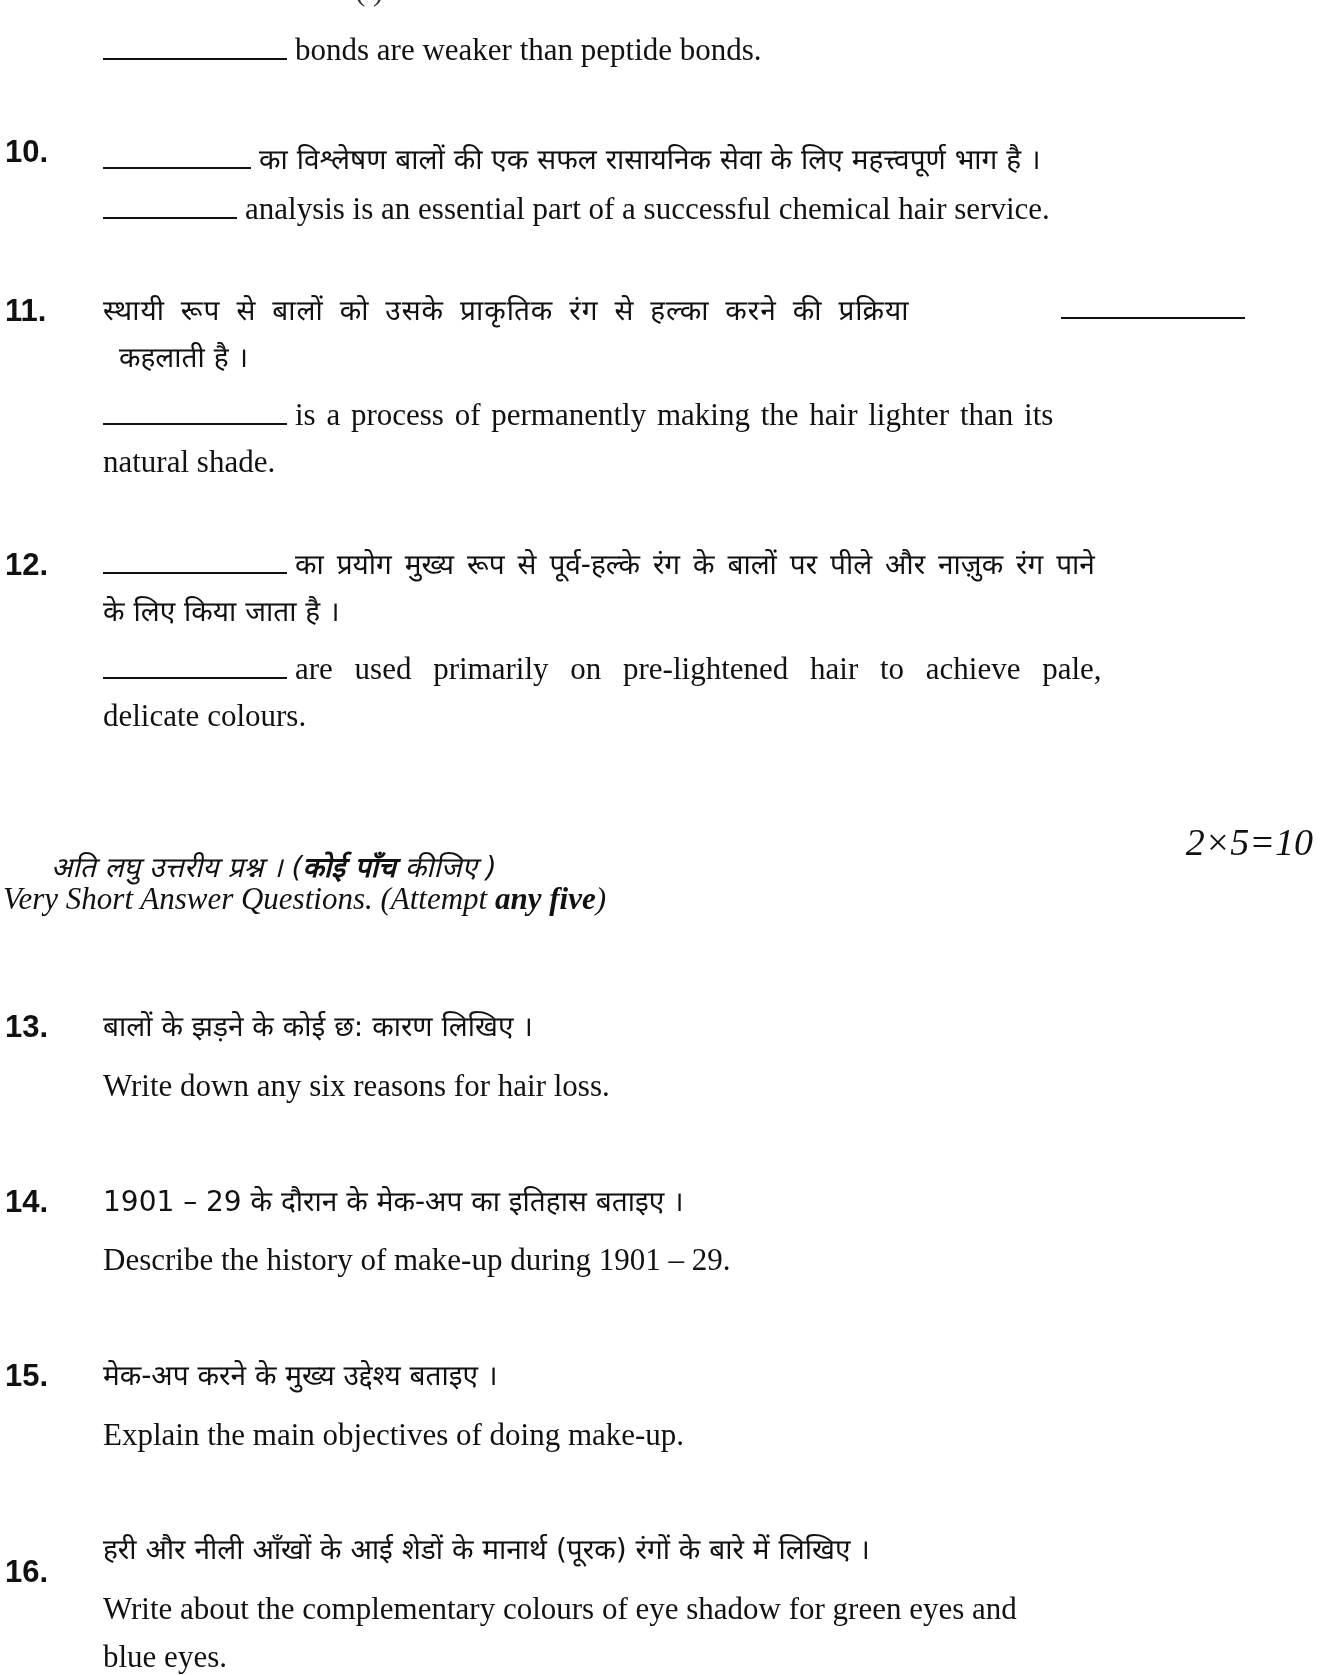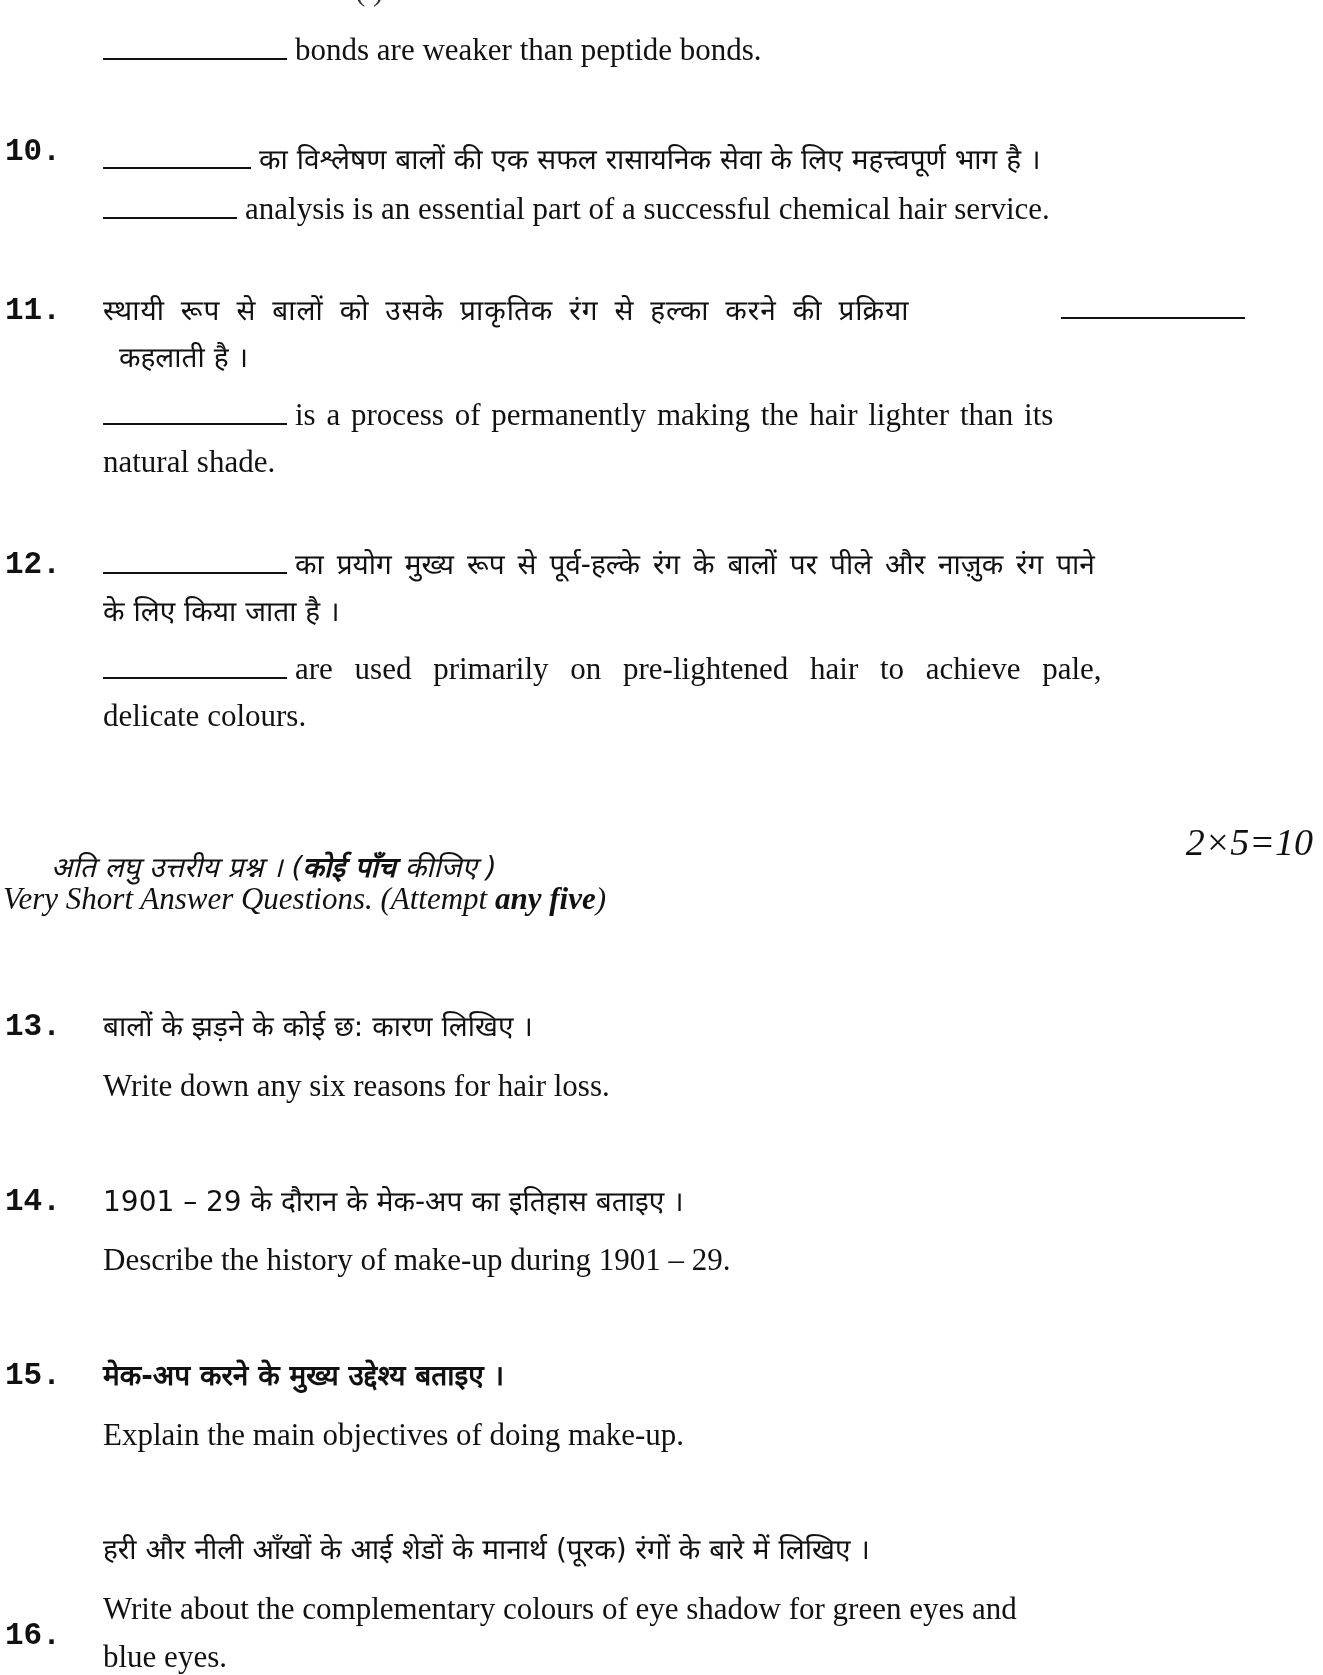--- a/index.html
+++ b/index.html
@@ -10,21 +10,21 @@
   }
   .page { position: absolute; left: 0; top: 0; width: 1323px; height: 1249px; }
   .line {
     position: absolute; white-space: nowrap;
     font-family: "Liberation Serif", "DejaVu Serif", serif;
     font-size: 31px; line-height: 40px;
   }
   .hi { font-family: "DejaVu Sans", "Liberation Sans", sans-serif; font-size: 28px; }
   .qnum {
     position: absolute; left: 5px;
-    font-family: Liberation Mono, monospace;
+    font-family: Liberation Sans, sans-serif;
     font-weight: bold; font-size: 31px; line-height: 40px;
   }
   .blank {
     display: inline-block; border-bottom: 2px solid #111;
     height: 26px; vertical-align: baseline; margin-right: 8px;
   }
   .sec-hi {
     position: absolute; left: 5px; top: 848px;
     font-family: "DejaVu Sans", "Liberation Sans", sans-serif;
     font-style: italic; font-size: 28px; line-height: 40px; white-space: nowrap; margin-left: 46px;
@@ -96,21 +96,21 @@
 
   <div class="qnum" style="top:1007px;">13.</div>
   <div class="line hi" style="left:103px; top:1007px;">बालों के झड़ने के कोई छ: कारण लिखिए ।</div>
   <div class="line" style="left:103px; top:1066px;">Write down any six reasons for hair loss.</div>
 
   <div class="qnum" style="top:1182px;">14.</div>
   <div class="line hi" style="left:103px; top:1182px;">1901 – 29 के दौरान के मेक-अप का इतिहास बताइए ।</div>
   <div class="line" style="left:103px; top:1240px;">Describe the history of make-up during 1901 – 29.</div>
 
   <div class="qnum" style="top:1356px;">15.</div>
-  <div class="line hi" style="left:103px; top:1356px;font-weight:bold;">मेक-अप करने के मुख्य उद्देश्य बताइए ।</div>
+  <div class="line hi" style="left:103px; top:1356px;">मेक-अप करने के मुख्य उद्देश्य बताइए ।</div>
   <div class="line" style="left:103px; top:1415px;">Explain the main objectives of doing make-up.</div>
 
-  <div class="qnum" style="top:1616px;">16.</div>
+  <div class="qnum" style="top:1552px;">16.</div>
   <div class="line hi" style="left:103px; top:1530px;">हरी और नीली आँखों के आई शेडों के मानार्थ (पूरक) रंगों के बारे में लिखिए ।</div>
   <div class="line" style="left:103px; top:1589px;">Write about the complementary colours of eye shadow for green eyes and</div>
   <div class="line" style="left:103px; top:1637px;">blue eyes.</div>
 
 </div>
 
 </body></html>

